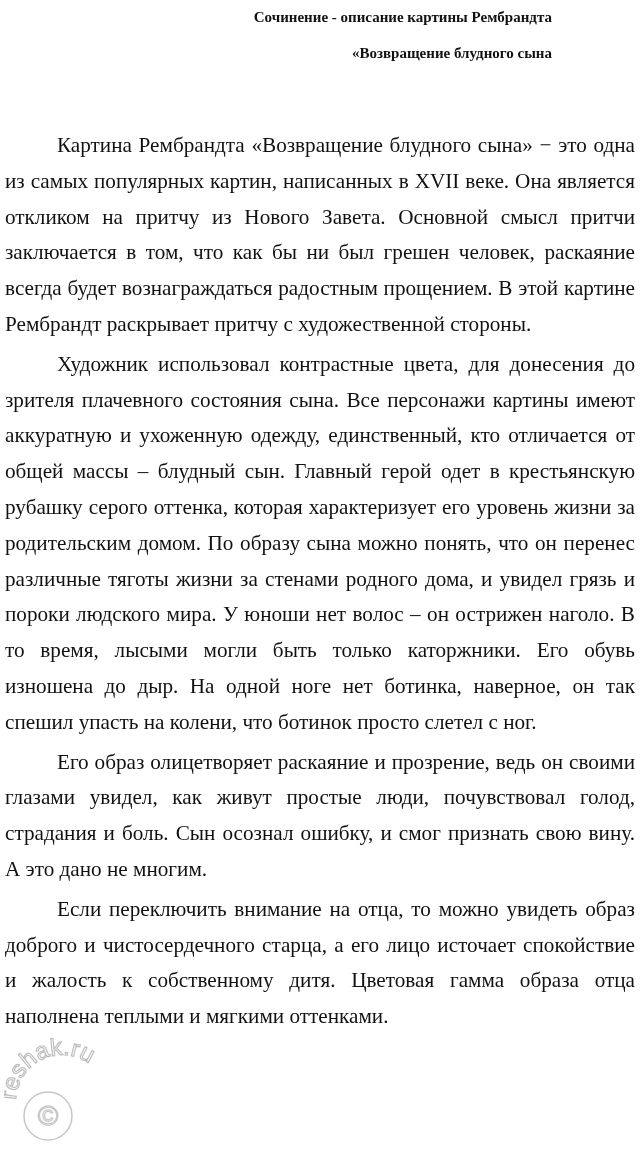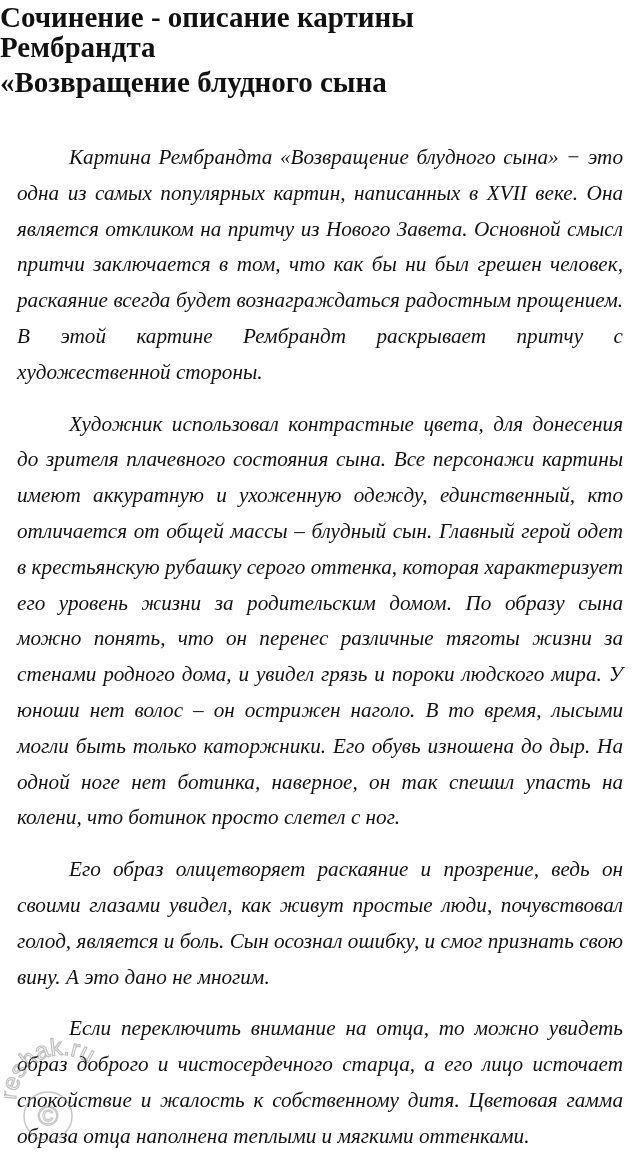--- a/index.html
+++ b/index.html
@@ -2,47 +2,47 @@
 <html><head>
 <meta charset="utf-8">
 <style>
   html, body { margin: 0; padding: 0; background: #ffffff; }
   body {
     width: 640px; height: 1155px; overflow: hidden; position: relative;
     font-family: "Liberation Serif", "DejaVu Serif", serif;
     color: #111111;
   }
   .title {
-    position: absolute; left: 0; width: 552px; text-align: left;
-    font-weight: bold; font-size: 29px; line-height: 30px; margin: 0;
+    position: absolute; left: 0; width: 552px; text-align: right;
+    font-weight: bold; font-size: 15px; line-height: 30px; margin: 0;
   }
   .title.l1 { top: 2px; }
-  .title.l2 { top: 38px; margin-top: 29px; }
+  .title.l2 { top: 38px; }
   .body-text {
     position: absolute; left: 1px; top: 124px; width: 638px;
     font-size: 21.2px; line-height: 35.8px;
   }
   .para {
-    margin: 16px; text-align: justify; text-indent: 52px; font-style: italic;
+    margin: 4px; text-align: justify; text-indent: 52px;
   }
   .watermark {
     position: absolute; left: 4px; top: 1030px; width: 110px; height: 120px;
     pointer-events: none; opacity: 0.55;
   }
 </style>
 </head>
 <body>
 
 <h1 class="title l1">Сочинение - описание картины Рембрандта</h1>
 <h1 class="title l2">«Возвращение блудного сына</h1>
 
 <div class="body-text">
   <p class="para">Картина Рембрандта «Возвращение блудного сына» − это одна из самых популярных картин, написанных в XVII веке. Она является откликом на притчу из Нового Завета. Основной смысл притчи заключается в том, что как бы ни был грешен человек, раскаяние всегда будет вознаграждаться радостным прощением. В этой картине Рембрандт раскрывает притчу с художественной стороны.</p>
   <p class="para">Художник использовал контрастные цвета, для донесения до зрителя плачевного состояния сына. Все персонажи картины имеют аккуратную и ухоженную одежду, единственный, кто отличается от общей массы – блудный сын. Главный герой одет в крестьянскую рубашку серого оттенка, которая характеризует его уровень жизни за родительским домом. По образу сына можно понять, что он перенес различные тяготы жизни за стенами родного дома, и увидел грязь и пороки людского мира. У юноши нет волос – он острижен наголо. В то время, лысыми могли быть только каторжники. Его обувь изношена до дыр. На одной ноге нет ботинка, наверное, он так спешил упасть на колени, что ботинок просто слетел с ног.</p>
-  <p class="para">Его образ олицетворяет раскаяние и прозрение, ведь он своими глазами увидел, как живут простые люди, почувствовал голод, является и боль. Сын осознал ошибку, и смог признать свою вину. А это дано не многим.</p>
+  <p class="para">Его образ олицетворяет раскаяние и прозрение, ведь он своими глазами увидел, как живут простые люди, почувствовал голод, страдания и боль. Сын осознал ошибку, и смог признать свою вину. А это дано не многим.</p>
   <p class="para">Если переключить внимание на отца, то можно увидеть образ доброго и чистосердечного старца, а его лицо источает спокойствие и жалость к собственному дитя. Цветовая гамма образа отца наполнена теплыми и мягкими оттенками.</p>
 </div>
 
 <svg class="watermark" viewBox="0 0 110 120">
   <defs>
     <path id="arcPath" d="M 12 70 A 46 46 0 0 1 92 40"></path>
   </defs>
   <text font-family="Liberation Sans, DejaVu Sans, sans-serif" font-size="24" fill="none" stroke="#8a8a8a" stroke-width="1.2">
     <textPath href="#arcPath">reshak.ru</textPath>
   </text>

